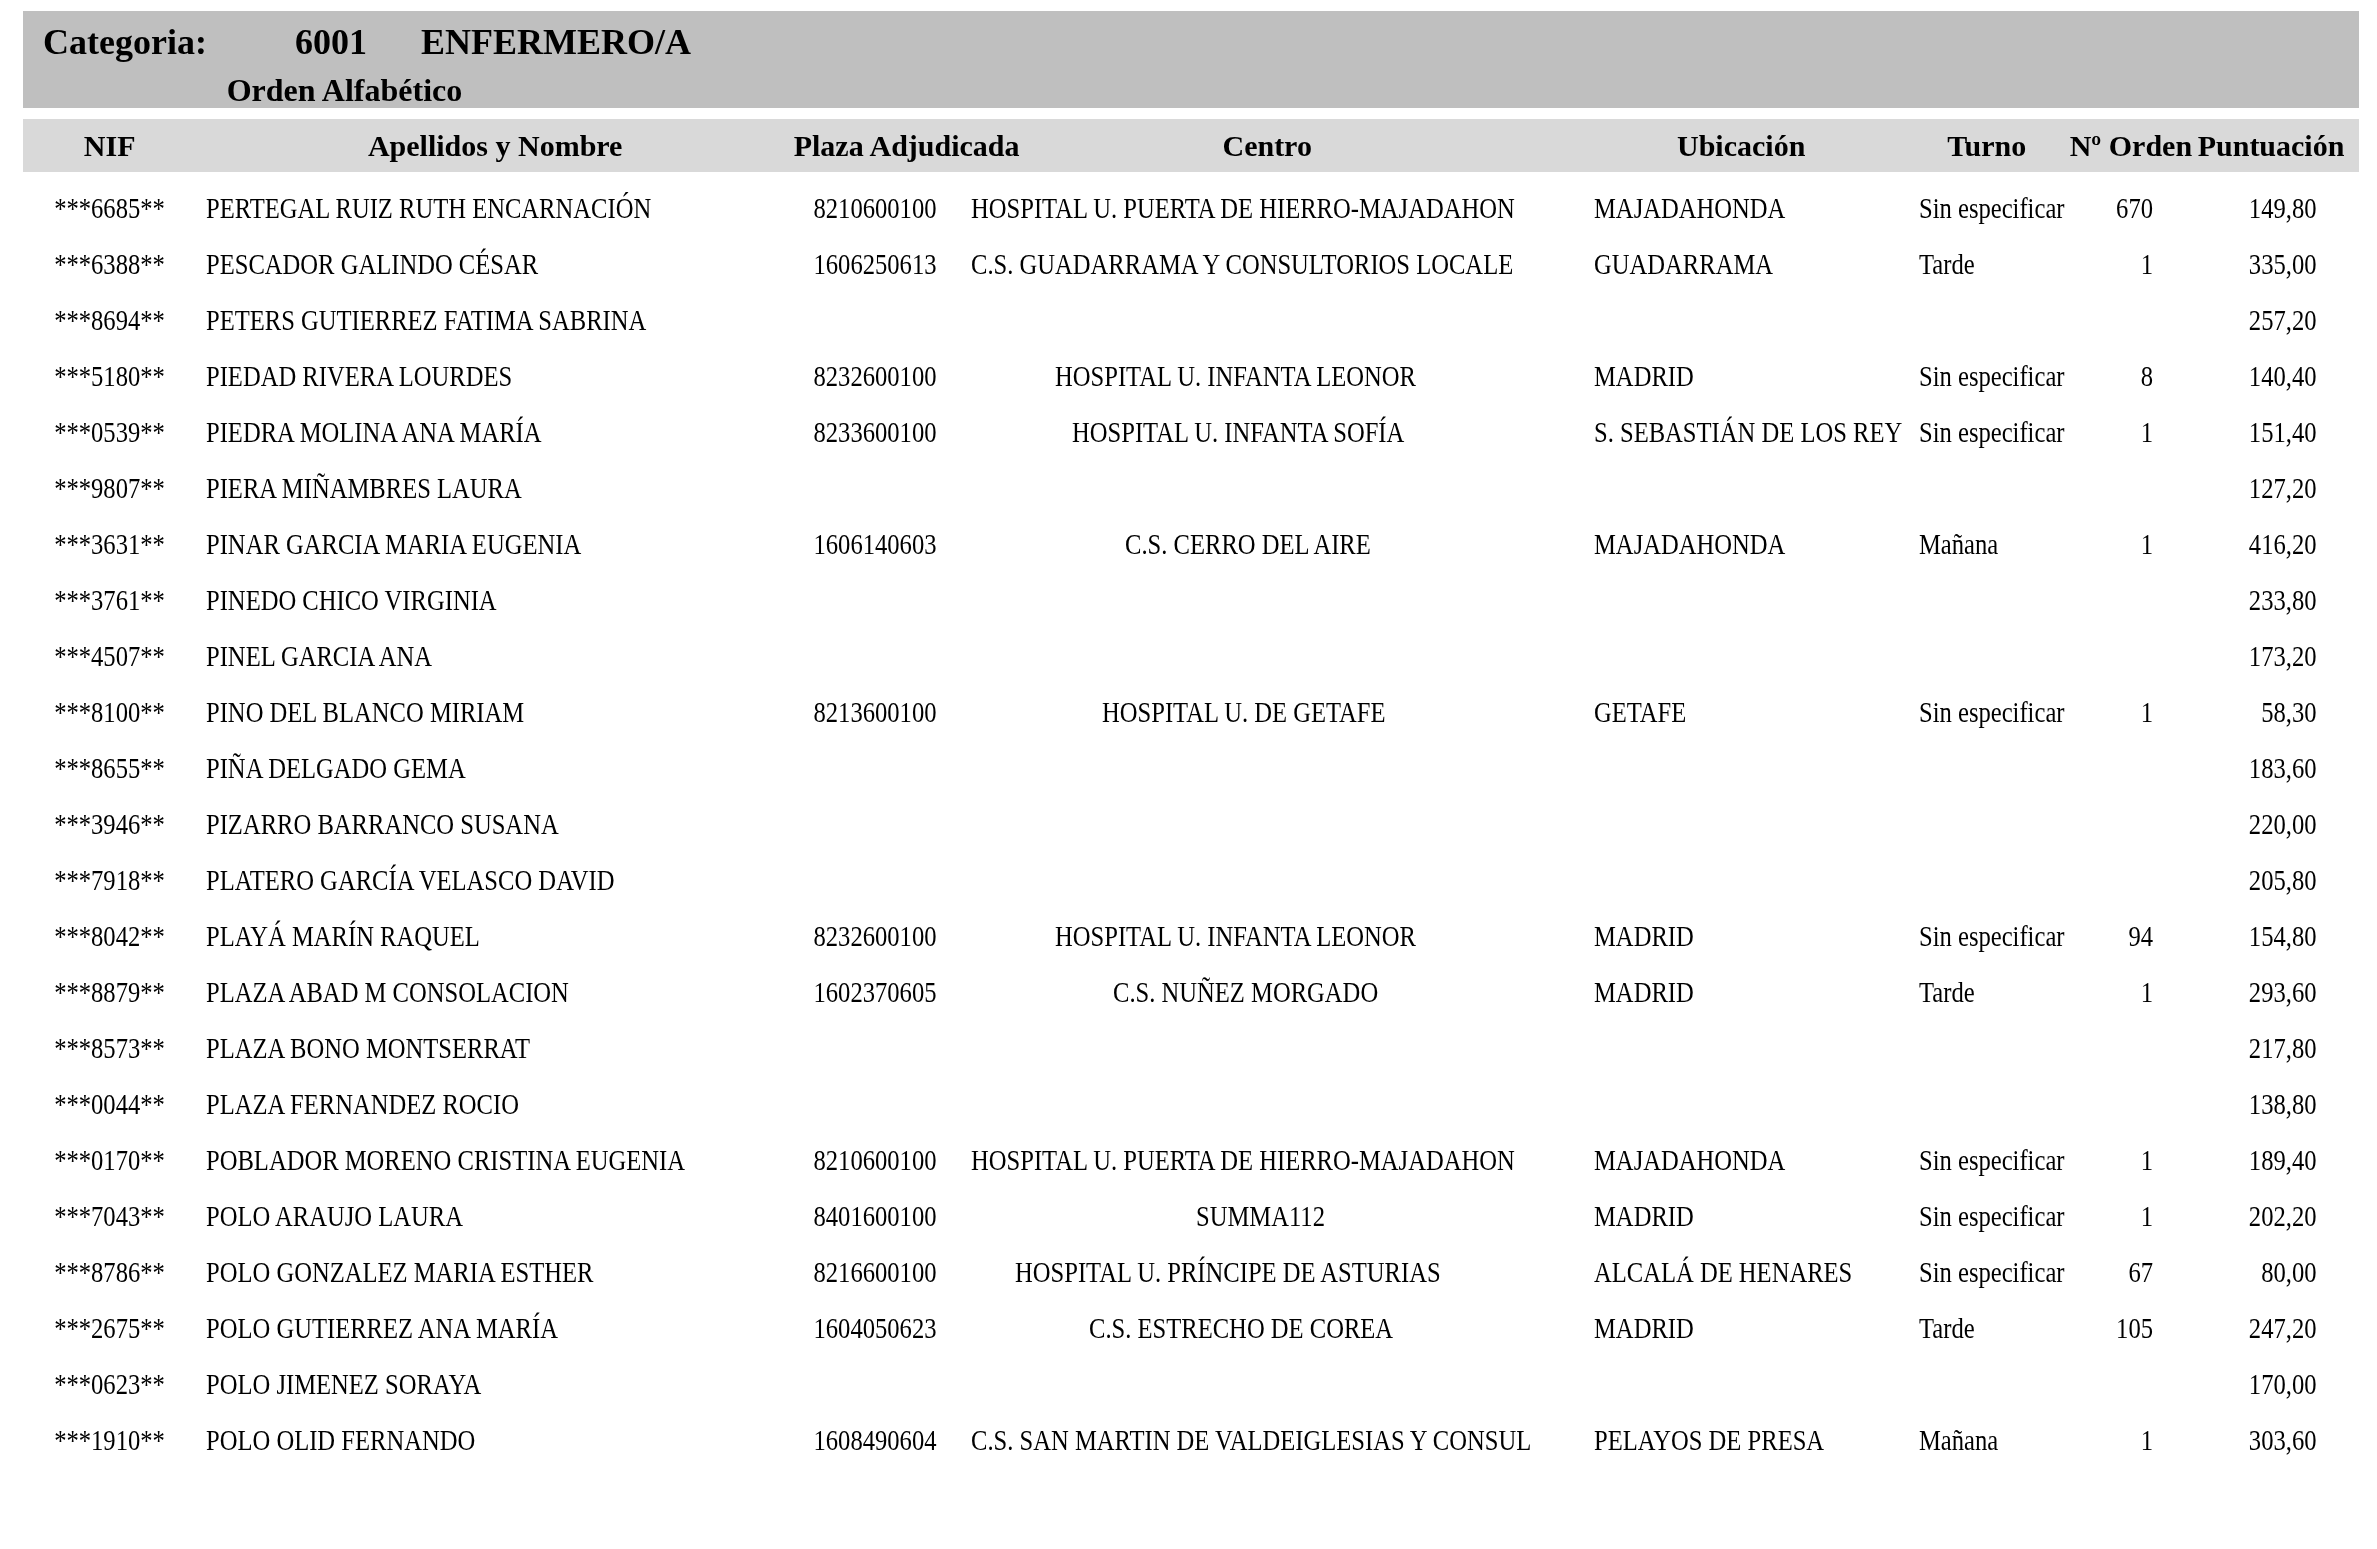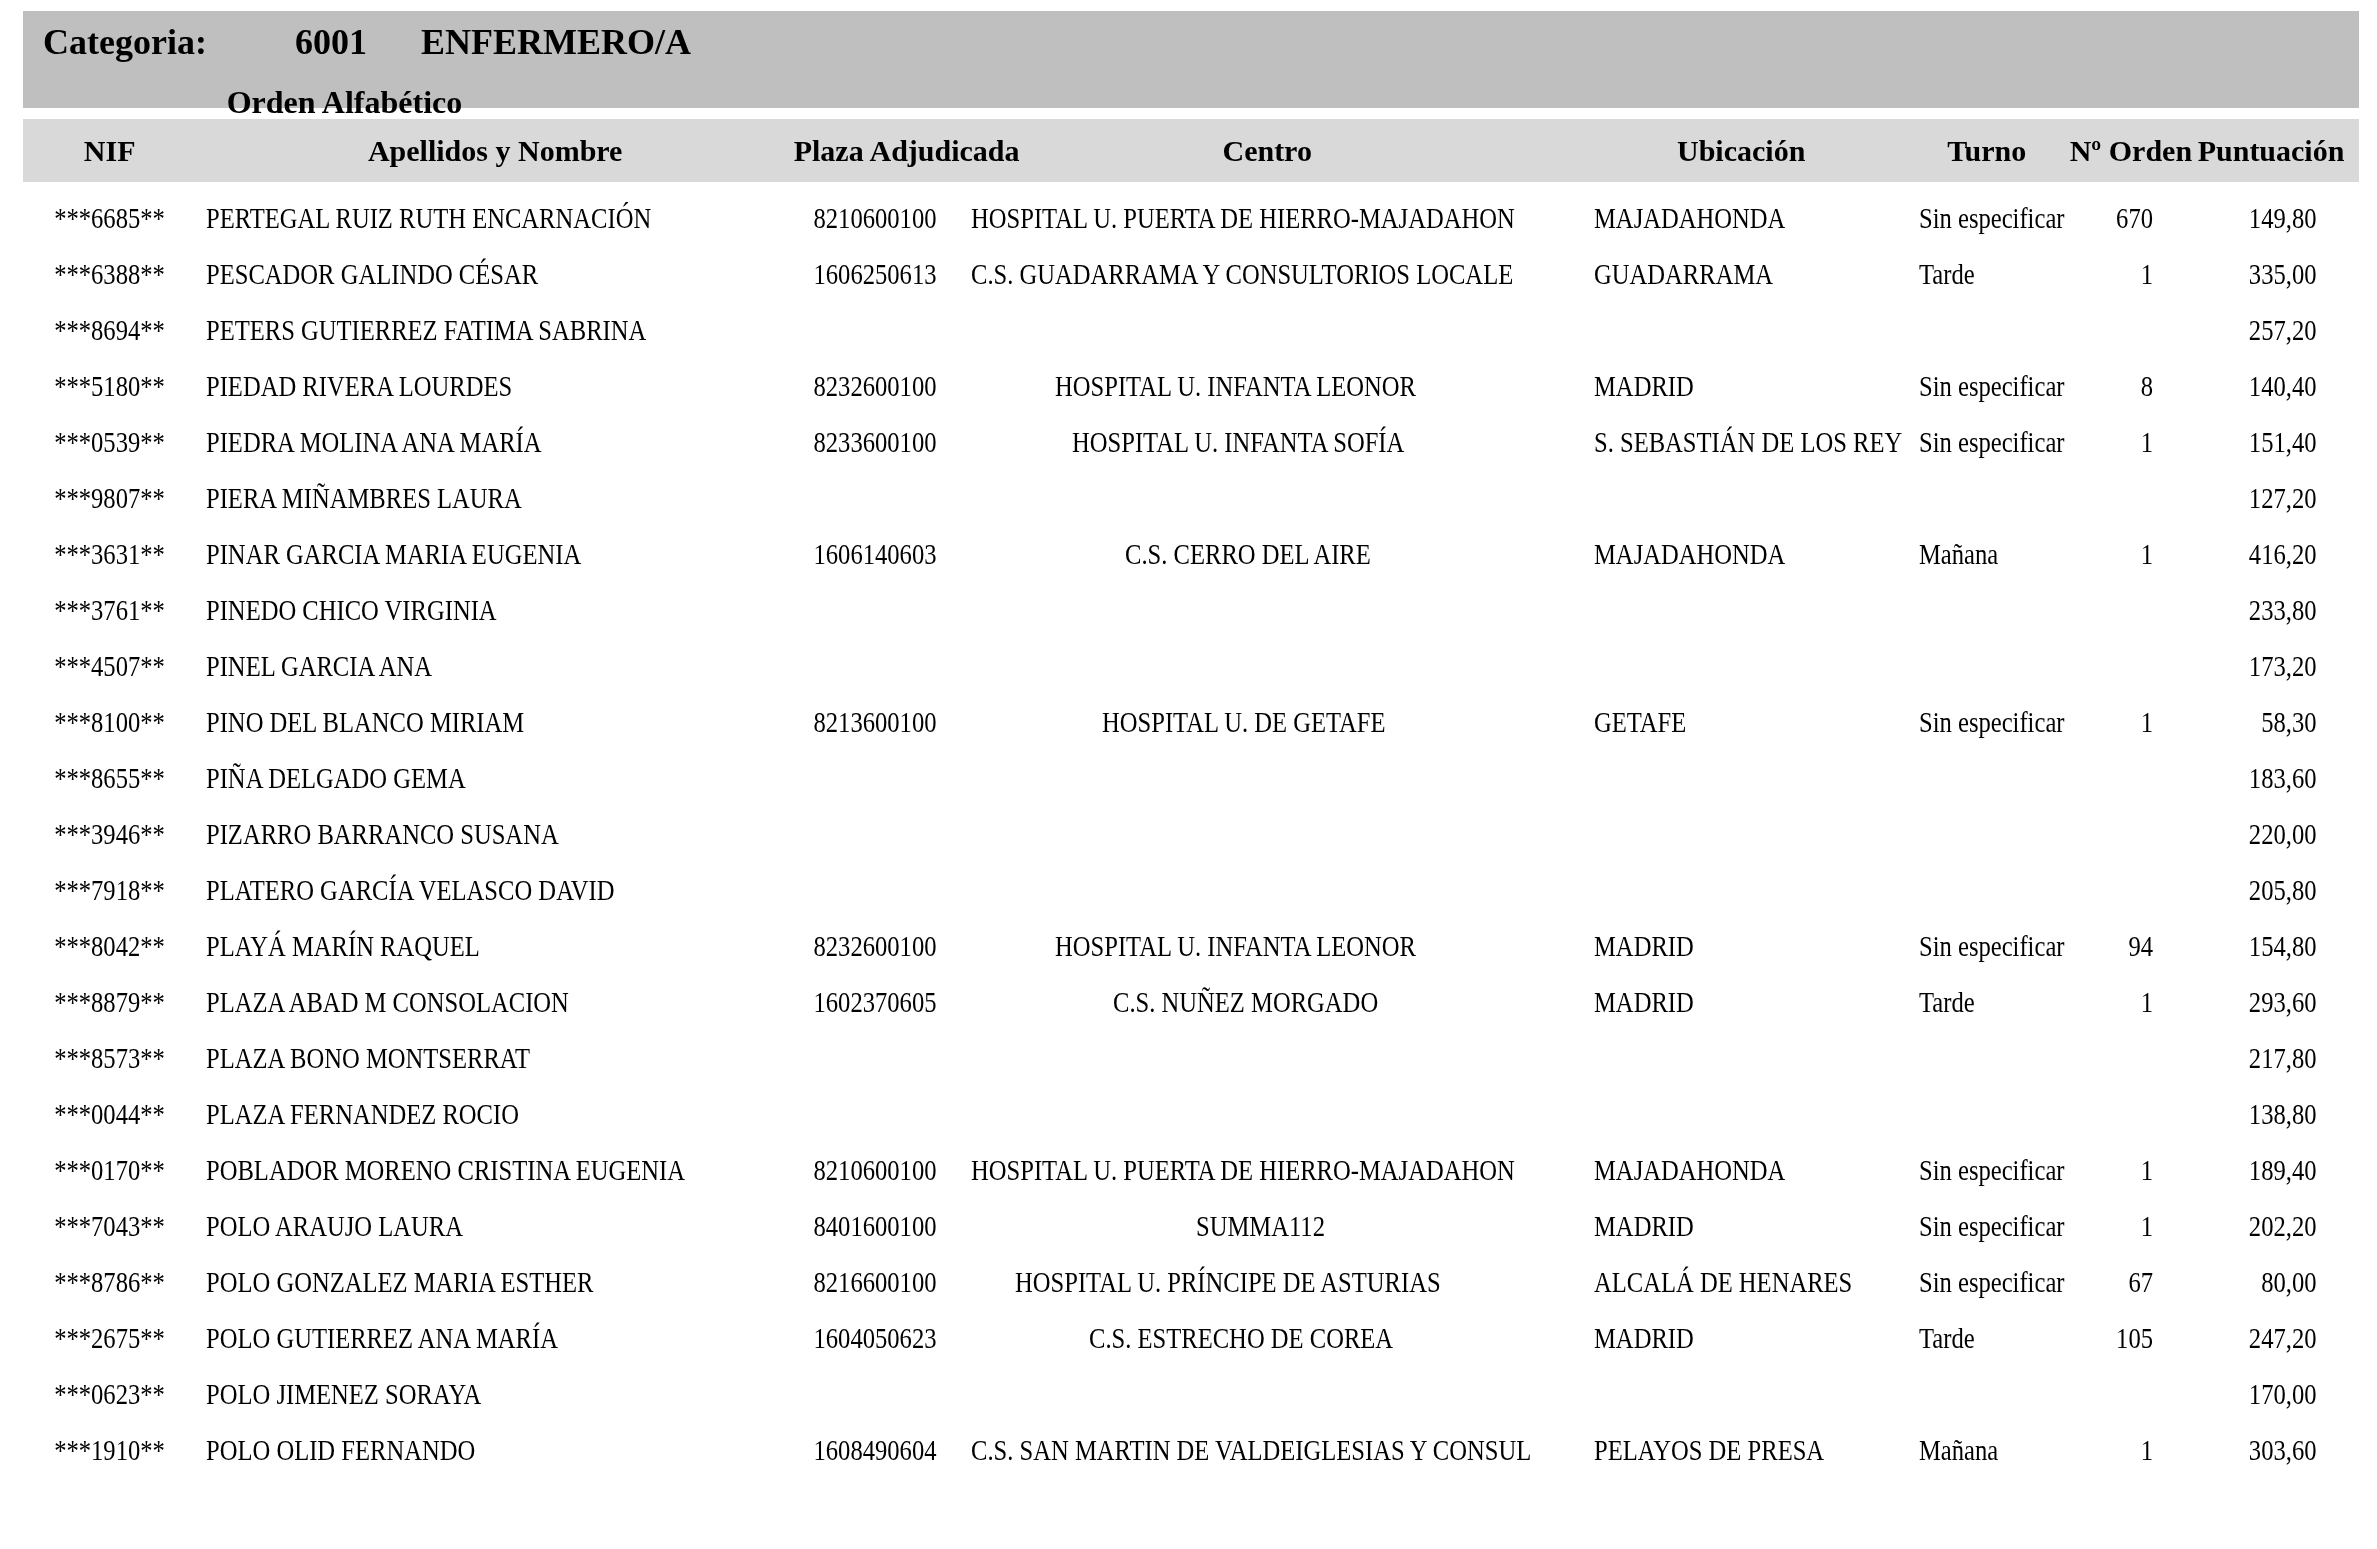--- a/index.html
+++ b/index.html
@@ -21,40 +21,40 @@
     background: #bfbfbf;
   }
   .title-line1 {
     padding-top: 10.6px; padding-left: 20.4px;
     font-weight: bold; font-size: 36px;
     white-space: nowrap;
   }
   .title-line1 .cat-code { margin-left: 88px; }
   .title-line1 .cat-name { margin-left: 54px; }
   .title-line2 {
-    margin-top: 21px; margin-left: 204px;
+    margin-top: 9px; margin-left: 204px;
     font-weight: bold; font-size: 32px;
     white-space: nowrap;
   }
 
   
   table.data-table {
     position: absolute;
     left: 22.7px; top: 119px;
     width: 2336px;
     border-collapse: collapse;
     table-layout: fixed;
   }
   table.data-table th, table.data-table td {
     overflow: visible;
     white-space: nowrap;
     vertical-align: middle;
   }
   thead tr {
-    height: 63px;
+    height: 53px;
     background: #d9d9d9;
   }
   thead th { font-weight: bold; font-size: 30px; text-align: center; }
   thead th:nth-child(7) { text-align: left; padding-right: 34px; }
   thead th:nth-child(8) { text-align: right; padding-right: 15px; }
 
   tbody tr.spacer { height: 7.6px; }
   tbody tr.row { height: 56px; }
   tbody td { font-size: 30px; }
 

